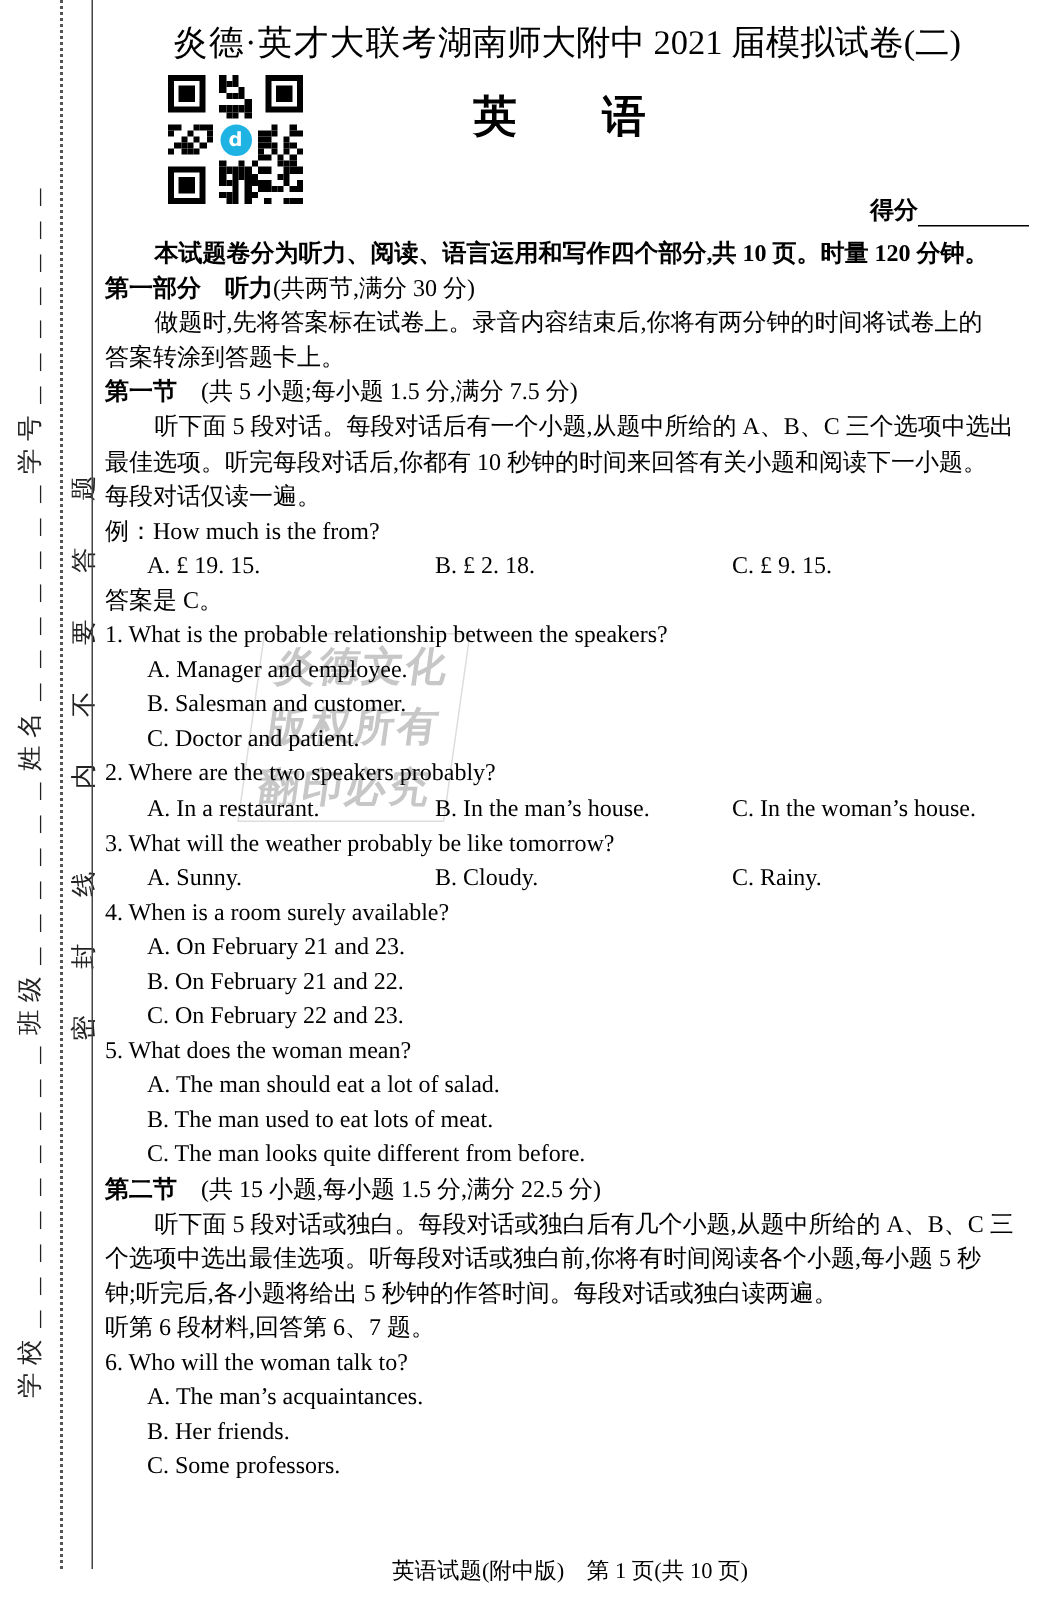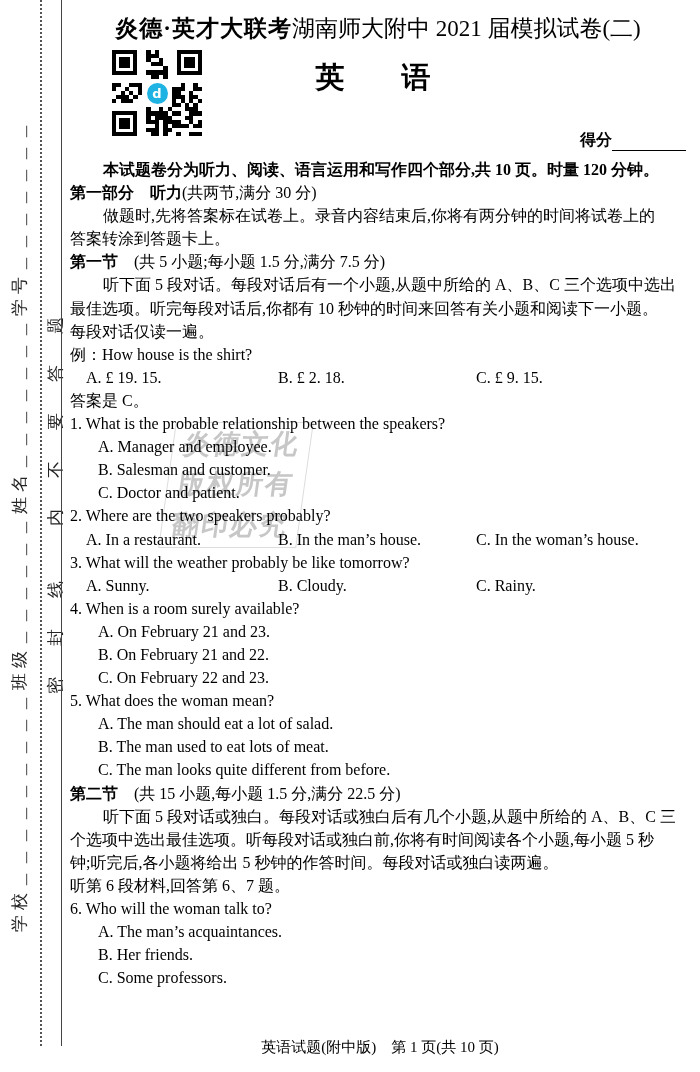--- a/index.html
+++ b/index.html
@@ -9,21 +9,21 @@
   
   .rotated{position:absolute;transform:rotate(-90deg);transform-origin:0 0;white-space:nowrap;}
   #sidebar-fields{left:8px;top:932px;font-size:17px;letter-spacing:5px;color:#222;}
   #seal-chars{left:44px;top:694px;font-size:17px;letter-spacing:7px;color:#222;}
   #seal-dotted{position:absolute;left:40px;top:0;height:1046px;width:0;border-left:2px dotted #555;}
   #seal-solid{position:absolute;left:61px;top:0;height:1046px;width:0;border-left:1.5px solid #444;}
 
   
   #exam-title{position:absolute;left:60px;top:13px;width:636px;text-align:center;
               font-size:23px;white-space:nowrap;}
-  #exam-title .brush{font-weight:700;letter-spacing:1px;}
+  #exam-title .brush{font-weight:400;letter-spacing:1px;}
   #exam-title .plain{font-weight:400;}
   #subject-title{position:absolute;left:70px;top:58px;width:620px;text-align:center;
                  font-size:29px;font-weight:bold;letter-spacing:14px;}
   #score-line{position:absolute;left:70px;top:130px;width:616px;text-align:right;font-size:16px;}
   #score-line .lbl{font-weight:bold;}
   #score-line .blank{display:inline-block;width:74px;border-bottom:1.5px solid #000;height:16px;vertical-align:bottom;}
 
   
   #qr{position:absolute;left:112px;top:50px;width:90px;height:86px;background:#fff;}
   #qr .modules{position:absolute;inset:0;display:grid;
@@ -42,21 +42,21 @@
              z-index:0;color:#c7c7c7;font-size:27px;font-weight:bold;transform:skewX(-8deg);
              display:flex;flex-direction:column;justify-content:space-between;padding:4px 0;box-sizing:border-box;}
   #watermark div{text-align:center;letter-spacing:2px;line-height:1.3;}
 
   
   #doc{position:absolute;left:70px;top:158px;width:624px;z-index:1;}
   .ln{white-space:nowrap;height:23.1px;line-height:23.1px;font-size:16px;}
   .ln .b,.b{font-weight:bold;}
   .ind{text-indent:33px;}
   .opt{padding-left:28px;}
-  .c1{display:inline-block;margin-left:16px;width:192px;}
+  .c1{display:inline-block;margin-left:28px;width:192px;}
   .c2{display:inline-block;width:198px;}
   .c3{display:inline-block;text-align:right;}
   .hb{font-weight:bold;}
   .hk{font-weight:normal;}
 
   
   #footer{position:absolute;left:70px;top:1038px;width:620px;text-align:center;font-size:15px;}
 </style>
 </head>
 <body>
@@ -206,21 +206,21 @@
 
   <div id="doc">
       <div class="ln ind b">本试题卷分为听力、阅读、语言运用和写作四个部分,共 10 页。时量 120 分钟。</div>
       <div class="ln"><span class="hb">第一部分　听力</span><span class="hk">(共两节,满分 30 分)</span></div>
       <div class="ln ind">做题时,先将答案标在试卷上。录音内容结束后,你将有两分钟的时间将试卷上的</div>
       <div class="ln">答案转涂到答题卡上。</div>
       <div class="ln"><span class="hb">第一节</span><span class="hk">　(共 5 小题;每小题 1.5 分,满分 7.5 分)</span></div>
       <div class="ln ind">听下面 5 段对话。每段对话后有一个小题,从题中所给的 A、B、C 三个选项中选出</div>
       <div class="ln">最佳选项。听完每段对话后,你都有 10 秒钟的时间来回答有关小题和阅读下一小题。</div>
       <div class="ln">每段对话仅读一遍。</div>
-      <div class="ln">例：How house is the shirt?</div>
+      <div class="ln">例：How much is the from?</div>
       <div class="ln"><span class="c1">A. £ 19. 15.</span><span class="c2">B. £ 2. 18.</span><span class="c3">C. £ 9. 15.</span></div>
       <div class="ln">答案是 C。</div>
       <div class="ln">1. What is the probable relationship between the speakers?</div>
       <div class="ln opt">A. Manager and employee.</div>
       <div class="ln opt">B. Salesman and customer.</div>
       <div class="ln opt">C. Doctor and patient.</div>
       <div class="ln">2. Where are the two speakers probably?</div>
       <div class="ln"><span class="c1">A. In a restaurant.</span><span class="c2">B. In the man’s house.</span><span class="c3">C. In the woman’s house.</span></div>
       <div class="ln">3. What will the weather probably be like tomorrow?</div>
       <div class="ln"><span class="c1">A. Sunny.</span><span class="c2">B. Cloudy.</span><span class="c3">C. Rainy.</span></div>

